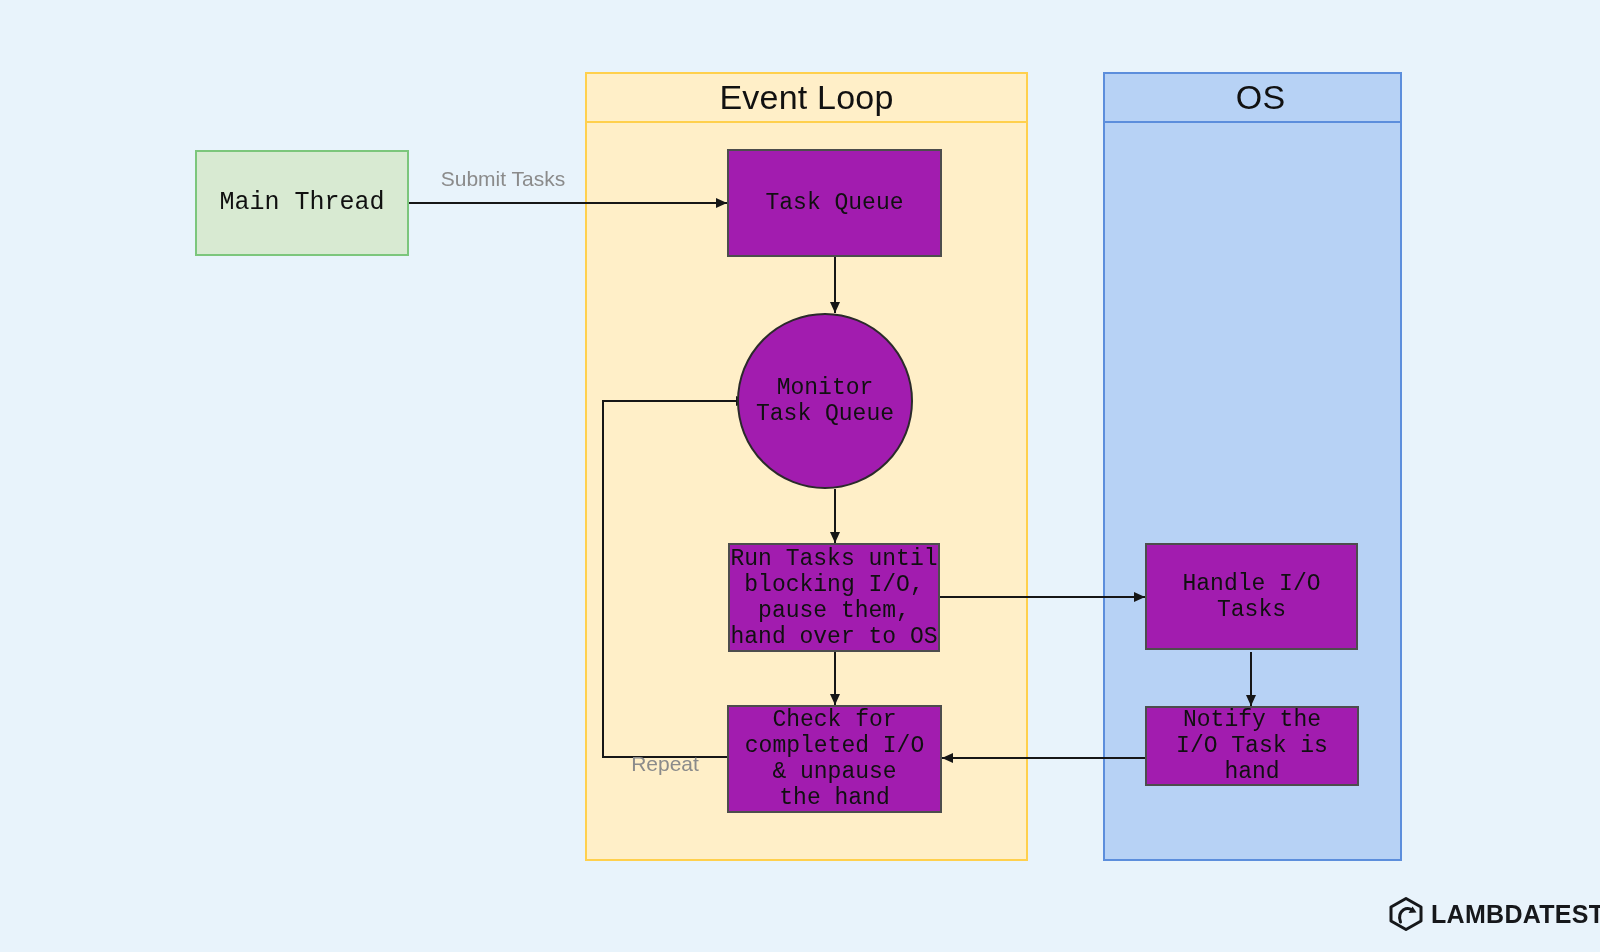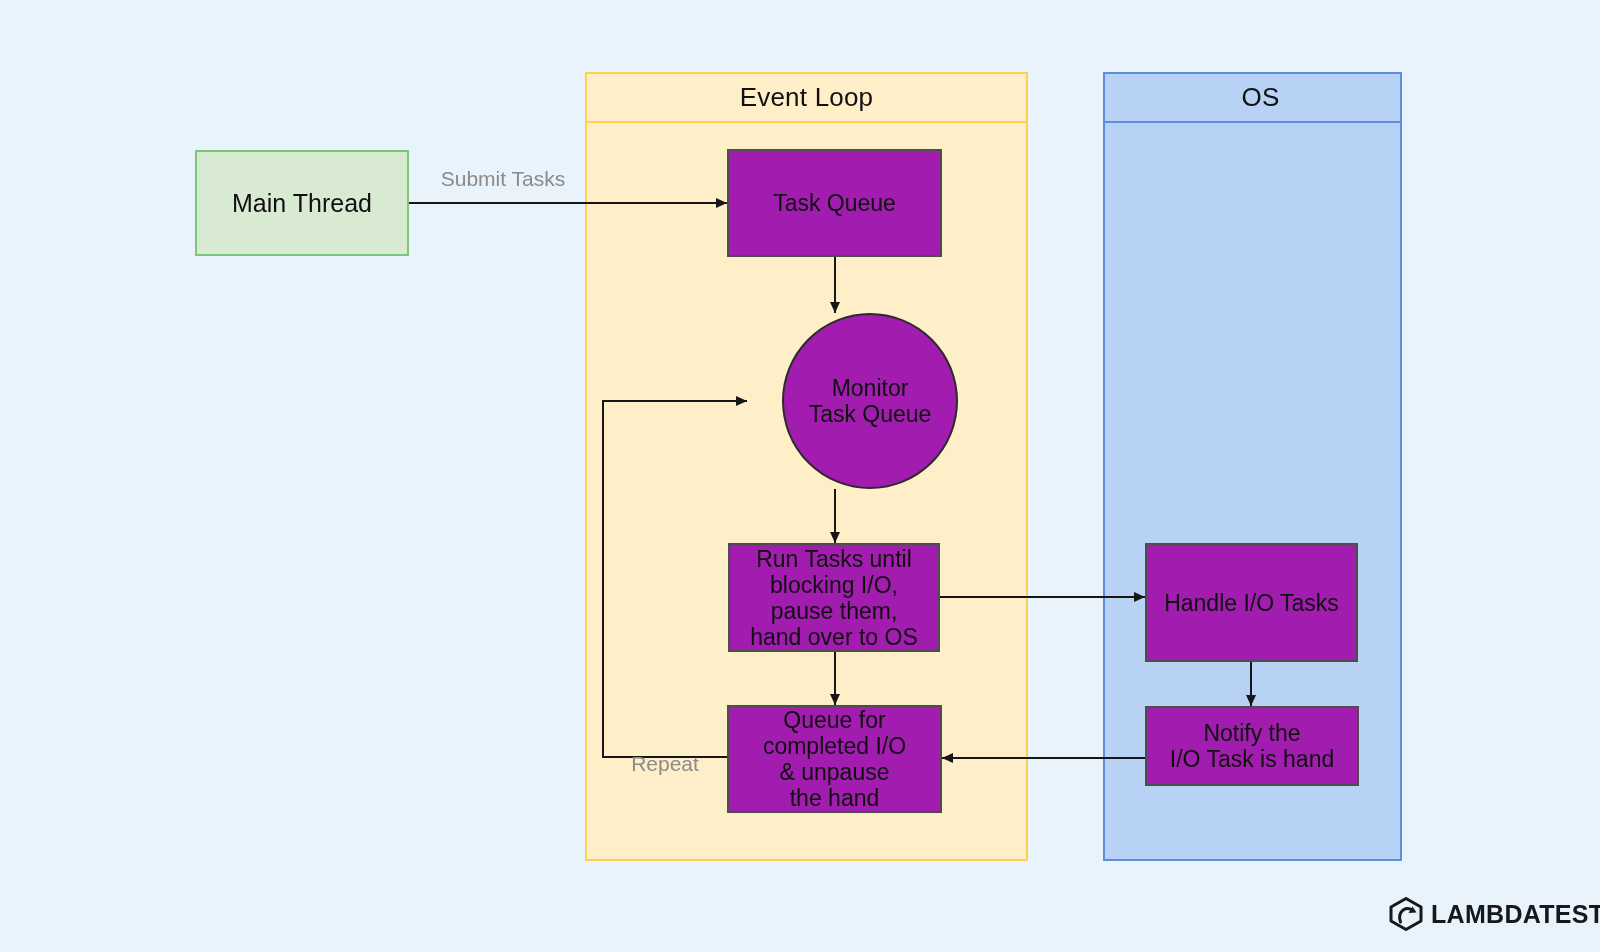--- a/index.html
+++ b/index.html
@@ -16,48 +16,48 @@
     left:585px; top:72px; width:443px; height:789px;
     background:#FFEFC8; border:2px solid #FFD04D;
   }
   .container.os {
     left:1103px; top:72px; width:299px; height:789px;
     background:#B7D2F5; border:2px solid #5C8EDC;
   }
   .container-header {
     width:100%; height:49px;
     display:flex; align-items:center; justify-content:center;
-    font-size:26px; color:#111; letter-spacing:0.2px;
+    font-size:34px; color:#111; letter-spacing:0.2px;
   }
   .event-loop .container-header { border-bottom:2px solid #FFD04D; }
   .os .container-header { border-bottom:2px solid #5C8EDC;padding-left:16px; }
 
   
   svg.wires { position:absolute; left:0; top:0; z-index:2; pointer-events:none; }
 
   
   .node {
     position:absolute; z-index:3;
     display:flex; flex-direction:column; align-items:center; justify-content:center;
     text-align:center; font-size:23px; line-height:26px; color:#101010;
     background:#a21caf; border:2px solid #4D4D4D;
   }
-  .node span { display:block; }
+  .node span { display:block;font-family:Liberation Mono, monospace; }
   .node.main-thread {
     left:195px; top:150px; width:214px; height:106px;
     background:#D8EAD2; border:2px solid #7CC67C; font-size:25px;
   }
   .node.task-queue { left:727px; top:149px; width:215px; height:108px; }
   .node.monitor {
-    left:782px; top:313px; width:176px; height:176px;
+    left:737px; top:313px; width:176px; height:176px;
     border-radius:50%; border:2px solid #2B2B2B;
   }
   .node.run-tasks { left:728px; top:543px; width:212px; height:109px;justify-content:center; }
   .node.check-io  { left:727px; top:705px; width:215px; height:108px; }
-  .node.handle-io { left:1145px; top:543px; width:213px; height:119px; }
+  .node.handle-io { left:1145px; top:543px; width:213px; height:107px; }
   .node.notify    { left:1145px; top:706px; width:214px; height:80px; }
 
   
   .edge-label {
     position:absolute; z-index:4; color:#8B8B8B; font-size:21px;
     transform:translate(-50%,-50%); white-space:nowrap;
   }
   .edge-label.submit { left:503px; top:179px; }
   .edge-label.repeat { left:665px; top:764px; }
 
@@ -114,21 +114,21 @@
   </div>
 
   <div class="node run-tasks">
     <span>Run Tasks until</span>
     <span>blocking I/O,</span>
     <span>pause them,</span>
     <span>hand over to OS</span>
   </div>
 
   <div class="node check-io">
-    <span>Queue for</span>
+    <span>Check for</span>
     <span>completed I/O</span>
     <span>&amp; unpause</span>
     <span>the hand</span>
   </div>
 
   <div class="node handle-io">
     <span>Handle I/O Tasks</span>
   </div>
 
   <div class="node notify">

